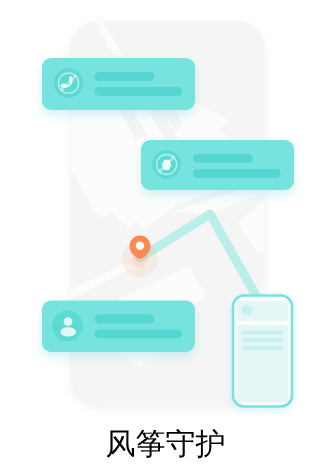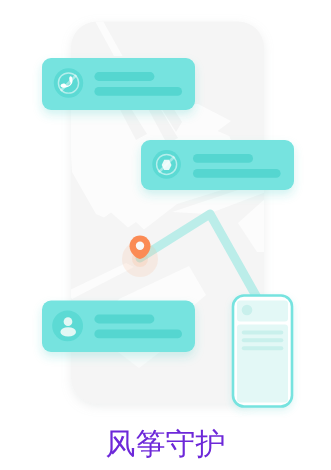--- a/index.html
+++ b/index.html
@@ -1,20 +1,20 @@
 <!DOCTYPE html>
 <html><head>
 <meta charset="utf-8">
 <style>
   html,body{margin:0;padding:0;background:#ffffff;}
   body{width:331px;height:470px;overflow:hidden;font-family:"Liberation Sans",sans-serif;}
   #stage{position:relative;width:331px;height:470px;background:#fff;}
   svg{display:block;}
   .caption{position:absolute;left:0;top:424px;width:331px;text-align:center;
-    font-size:30px;color:#6d28d9;letter-spacing:0px;}
+    font-size:30px;color:#000000;letter-spacing:0px;}
 </style>
 </head>
 <body>
 
 <div id="stage">
   <svg width="331" height="470" viewBox="0 0 331 470">
     <defs>
       <clipPath id="phoneClip">
         <rect x="71" y="21.5" width="193" height="382" rx="26" ry="26"></rect>
       </clipPath>

